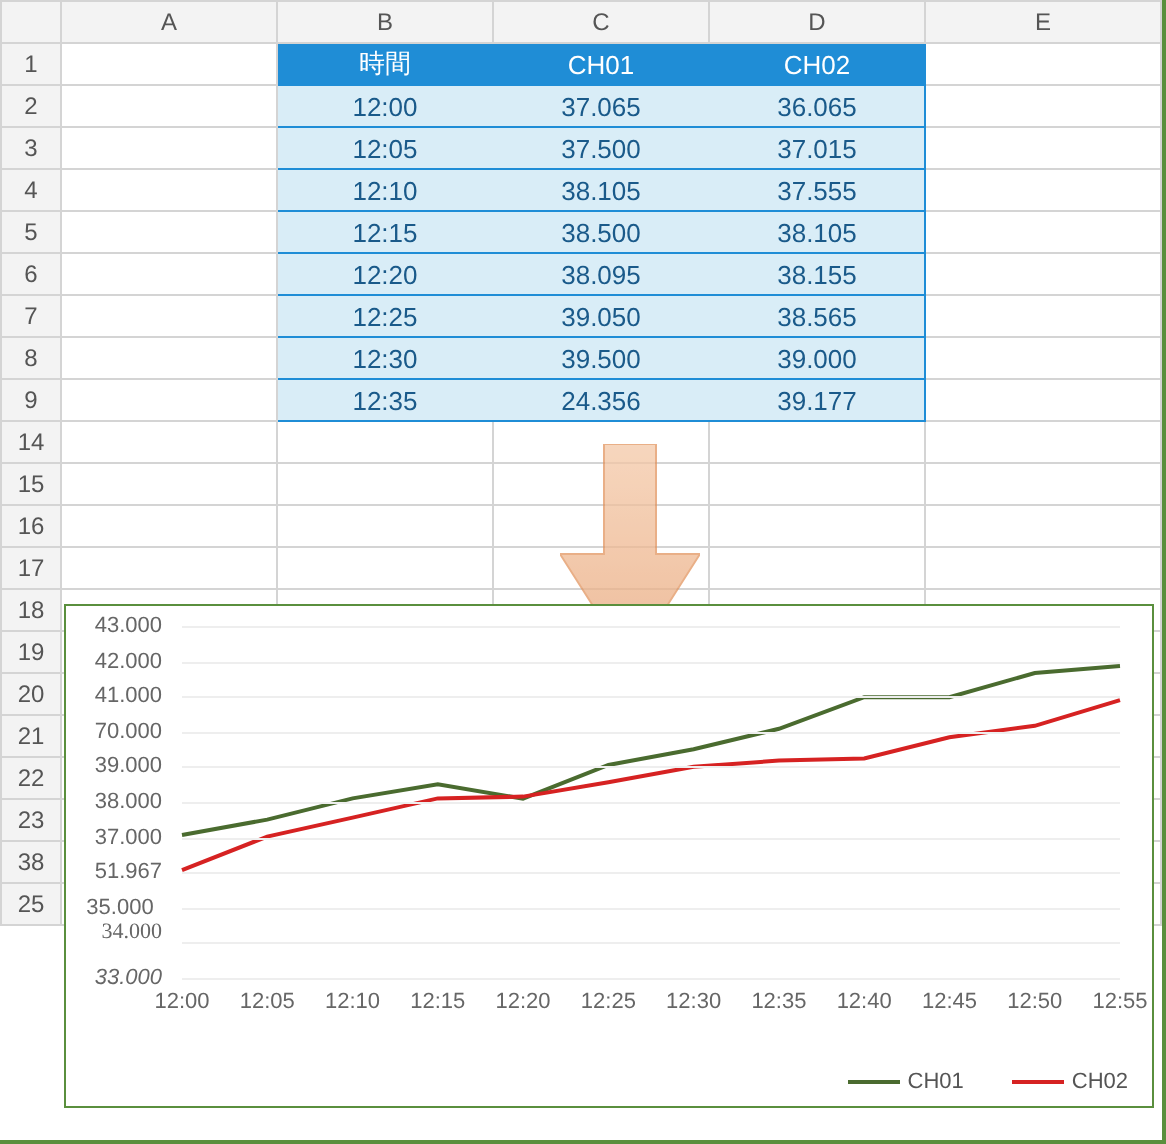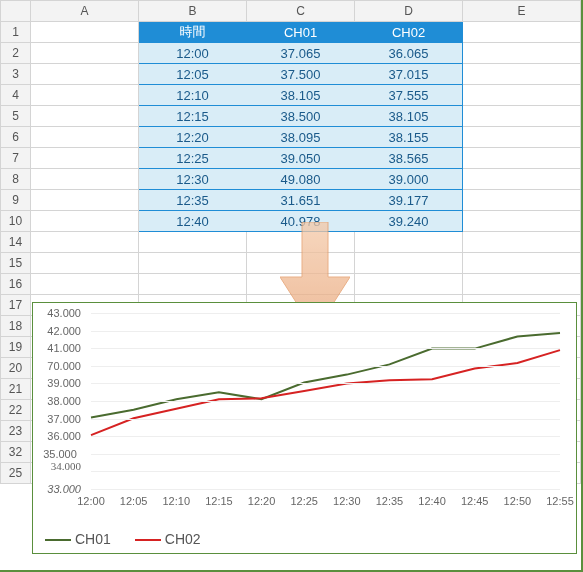--- a/index.html
+++ b/index.html
@@ -84,21 +84,21 @@
     height: 252px;
     border: 1px solid #5a8f3d;
     background: #fff;
   }
   .chart-inner { position: absolute; left: 10px; top: 6px; right: 8px; bottom: 40px; }
   .plot { position: absolute; left: 48px; top: 4px; right: 8px; bottom: 24px; }
   .ytick { position: absolute; left: 0; width: 42px; text-align: right; font-size: 11px; color: #666; transform: translateY(-50%); }
   .xtick { position: absolute; bottom: -18px; width: 40px; text-align: center; font-size: 11px; color: #666; transform: translateX(-50%); }
   .gridline { position: absolute; left: 0; right: 0; height: 1px; background: #eee; }
   svg.lines { position: absolute; left: 0; top: 0; width: 100%; height: 100%; overflow: visible; }
-  .legend { position: absolute; left: 0; right: 0; bottom: 6px; text-align: left; font-size: 14px; color: #555; }
+  .legend { position: absolute; left: 0; right: 0; bottom: 6px; text-align: right; font-size: 11px; color: #555; }
   .legend-item { display: inline-block; margin: 0 12px; }
   .legend-swatch { display: inline-block; width: 26px; height: 0; border-top: 2px solid; vertical-align: middle; margin-right: 4px; }
 </style>
 </head>
 <body>
 
 <div class="sheet" style="height:572px;">
   <table class="grid">
     <colgroup>
       <col class="rownum">
@@ -172,41 +172,33 @@
           <td></td>
           <td class="data left">12:25</td>
           <td class="data">39.050</td>
           <td class="data right">38.565</td>
           <td></td>
         </tr>
         <tr>
           <th>8</th>
           <td></td>
           <td class="data left">12:30</td>
-          <td class="data">49.080</td>
+          <td class="data">39.500</td>
           <td class="data right">39.000</td>
           <td></td>
         </tr>
         <tr>
           <th>9</th>
           <td></td>
           <td class="data left">12:35</td>
-          <td class="data">31.651</td>
+          <td class="data">24.356</td>
           <td class="data right">39.177</td>
           <td></td>
         </tr>
         <tr>
-          <th>10</th>
-          <td></td>
-          <td class="data left">12:40</td>
-          <td class="data">40.978</td>
-          <td class="data right">39.240</td>
-          <td></td>
-        </tr>
-        <tr>
           <th>14</th>
           <td></td>
           <td></td>
           <td></td>
           <td></td>
           <td></td>
         </tr>
         <tr>
           <th>15</th>
           <td></td>
@@ -273,21 +265,21 @@
         </tr>
         <tr>
           <th>23</th>
           <td></td>
           <td></td>
           <td></td>
           <td></td>
           <td></td>
         </tr>
         <tr>
-          <th>32</th>
+          <th>38</th>
           <td></td>
           <td></td>
           <td></td>
           <td></td>
           <td></td>
         </tr>
         <tr>
           <th>25</th>
           <td></td>
           <td></td>
@@ -317,21 +309,21 @@
             <path d="M0.0 104.5 L42.6 96.8 L85.3 86.2 L127.9 79.2 L170.5 86.3 L213.2 69.5 L255.8 61.6 L298.5 51.4 L341.1 35.6 L383.7 35.6 L426.4 23.5 L469.0 20.0 " fill="none" stroke="#4a6b2f" stroke-width="2"></path>
             <path d="M0.0 122.1 L42.6 105.3 L85.3 95.8 L127.9 86.2 L170.5 85.3 L213.2 78.1 L255.8 70.4 L298.5 67.3 L341.1 66.2 L383.7 55.6 L426.4 49.9 L469.0 37.1 " fill="none" stroke="#d62222" stroke-width="2"></path>
           </svg>
       <div class="gridline" style="top: 176px;"></div>
           <div class="ytick" style="top: 176px; left: -52px; font-style: italic;">33.000</div>
           <div class="gridline" style="top: 158.4px;"></div>
           <div class="ytick" style="top: 153px; left: -52px; font-family: Liberation Serif, serif;">34.000</div>
           <div class="gridline" style="top: 140.8px;"></div>
           <div class="ytick" style="top: 140.8px; left: -52px; text-align: center;">35.000</div>
           <div class="gridline" style="top: 123.2px;"></div>
-          <div class="ytick" style="top: 123.2px; left: -52px;">36.000</div>
+          <div class="ytick" style="top: 123.2px; left: -52px;">51.967</div>
           <div class="gridline" style="top: 105.6px;"></div>
           <div class="ytick" style="top: 105.6px; left: -52px;">37.000</div>
           <div class="gridline" style="top: 88px;"></div>
           <div class="ytick" style="top: 88px; left: -52px;">38.000</div>
           <div class="gridline" style="top: 70.4px;"></div>
           <div class="ytick" style="top: 70.4px; left: -52px;">39.000</div>
           <div class="gridline" style="top: 52.8px;"></div>
           <div class="ytick" style="top: 52.8px; left: -52px;">70.000</div>
           <div class="gridline" style="top: 35.2px;"></div>
           <div class="ytick" style="top: 35.2px; left: -52px;">41.000</div>

